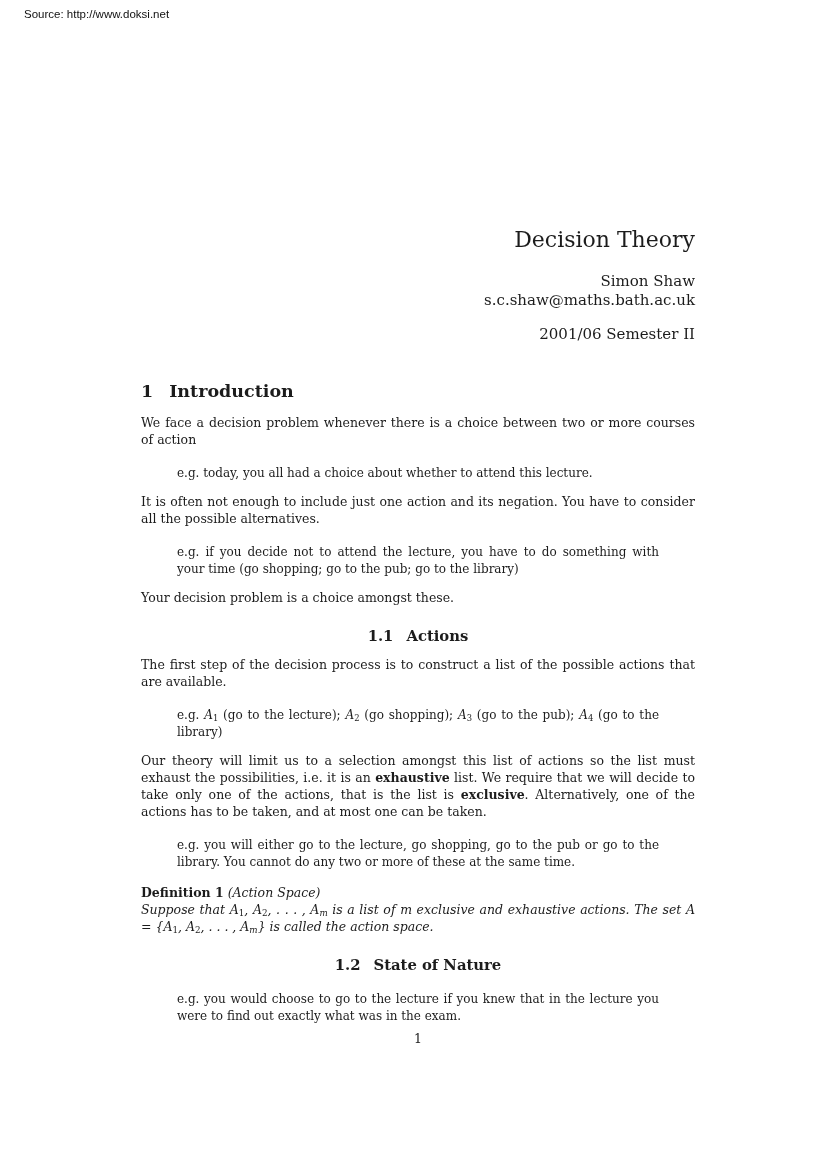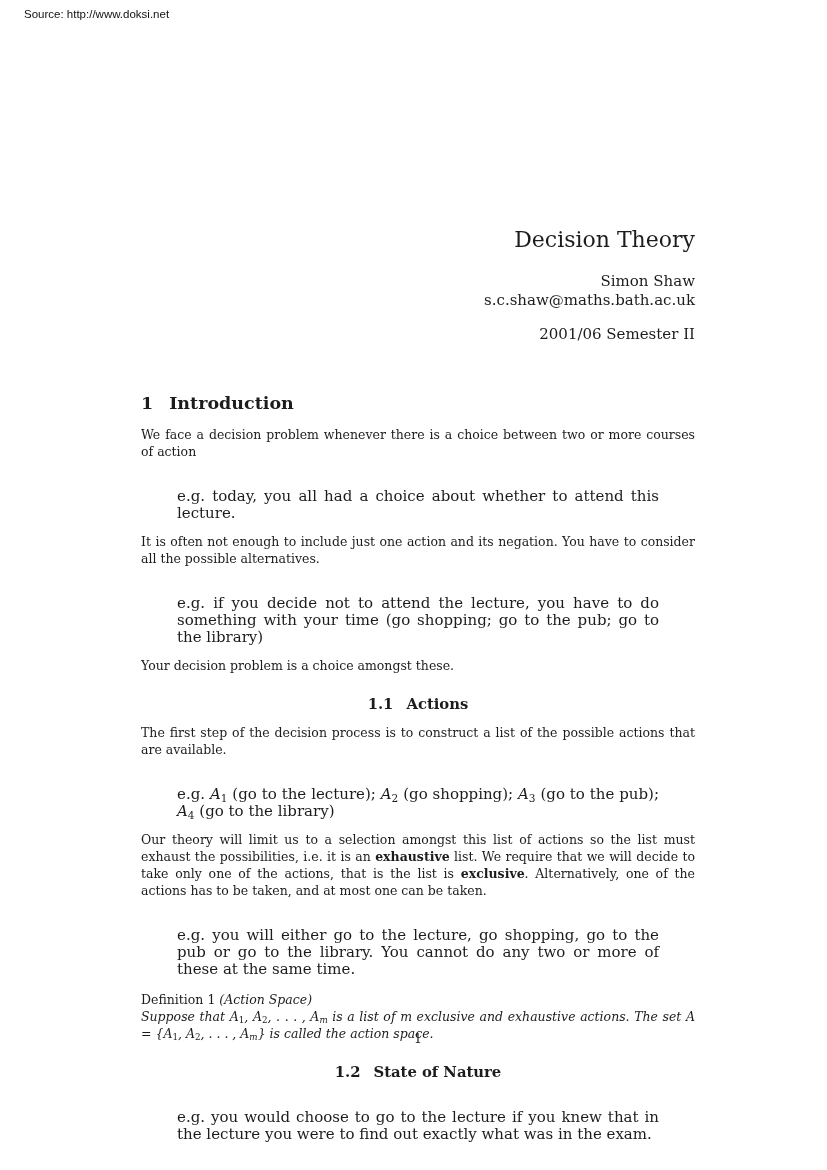--- a/index.html
+++ b/index.html
@@ -15,32 +15,32 @@
   }
   .content {
     position:absolute; left:141px; top:0; width:554px;
   }
   .title-area { text-align:right; margin-top:226px; }
   .doc-title { font-size:22px; line-height:28px; font-weight:normal; }
   .doc-author { font-size:15px; line-height:19px; margin-top:18px; }
   .doc-email  { font-size:15px; line-height:19px; }
   .doc-term   { font-size:15px; line-height:19px; margin-top:15px; }
 
-  .h1 { font-size:17.5px; font-weight:bold; line-height:23px; margin-top:48px; }
+  .h1 { font-size:17.5px; font-weight:bold; line-height:23px; margin-top:36px; }
   .h1 .sec-num { display:inline-block; margin-right:16px; }
   .h2 { font-size:14.8px; font-weight:bold; line-height:19px; margin-top:20px;text-align:center; }
   .h2 .sec-num { display:inline-block; margin-right:13px; }
 
   .para {
     font-size:12.5px; line-height:17px; text-align:justify;
     margin-top:11px;
   }
   .quote {
-    font-size:15px; line-height:17px; text-align:justify;
-    margin:28px 36px 0 36px;
+    font-size:12px; line-height:17px; text-align:justify;
+    margin:17px 36px 0 36px;
   }
   .defn { margin-top:13px; font-size:12.5px; line-height:17px; text-align:justify; }
   .defn-head { display:block; }
   sub { font-size:0.7em; line-height:0; vertical-align:-0.25em; }
   .cal { font-style:italic; font-family:"DejaVu Serif", serif; }
   .page-number {
     position:absolute; top:1031px; left:141px; width:554px;
     text-align:center; font-size:12.5px;
   }
 </style>
@@ -78,21 +78,21 @@
 
   <div class="para">The first step of the decision process is to construct a list of the possible actions that are available.</div>
 
   <div class="quote"><span>e.g. </span><span style="font-style: italic;">A</span><sub>1</sub><span> (go to the lecture); </span><span style="font-style: italic;">A</span><sub>2</sub><span> (go shopping); </span><span style="font-style: italic;">A</span><sub>3</sub><span> (go to the pub); </span><span style="font-style: italic;">A</span><sub>4</sub><span> (go to the library)</span></div>
 
   <div class="para"><span>Our theory will limit us to a selection amongst this list of actions so the list must exhaust the possibilities, i.e. it is an </span><span style="font-weight: bold;">exhaustive</span><span> list. We require that we will decide to take only one of the actions, that is the list is </span><span style="font-weight: bold;">exclusive</span><span>. Alternatively, one of the actions has to be taken, and at most one can be taken.</span></div>
 
   <div class="quote">e.g. you will either go to the lecture, go shopping, go to the pub or go to the library. You cannot do any two or more of these at the same time.</div>
 
   <div class="defn">
-    <span class="defn-head"><span style="font-weight: normal; margin-top: 16px;">Definition 1</span><span style="font-style: italic;"> (Action Space)</span></span>
+    <span class="defn-head"><span style="font-weight: bold; margin-top: 16px;">Definition 1</span><span style="font-style: italic;"> (Action Space)</span></span>
     <span><span style="font-style: italic;">Suppose that </span><span style="font-style: italic;">A</span><sub>1</sub><span style="font-style: italic;">, </span><span style="font-style: italic;">A</span><sub>2</sub><span style="font-style: italic;">, . . . , </span><span style="font-style: italic;">A</span><sub style="font-style: italic;">m</sub><span style="font-style: italic;"> is a list of </span><span style="font-style: italic;">m</span><span style="font-style: italic;"> exclusive and exhaustive actions. The set </span><span class="cal">A</span><span style="font-style: italic;"> = {</span><span style="font-style: italic;">A</span><sub>1</sub><span style="font-style: italic;">, </span><span style="font-style: italic;">A</span><sub>2</sub><span style="font-style: italic;">, . . . , </span><span style="font-style: italic;">A</span><sub style="font-style: italic;">m</sub><span style="font-style: italic;">} is called the </span><span style="font-style: italic;">action space</span><span style="font-style: italic;">.</span></span>
   </div>
 
   <div class="h2">
     <span class="sec-num">1.2</span><span>State of Nature</span>
   </div>
 
 
   <div class="quote">e.g. you would choose to go to the lecture if you knew that in the lecture you were to find out exactly what was in the exam.</div>
 

